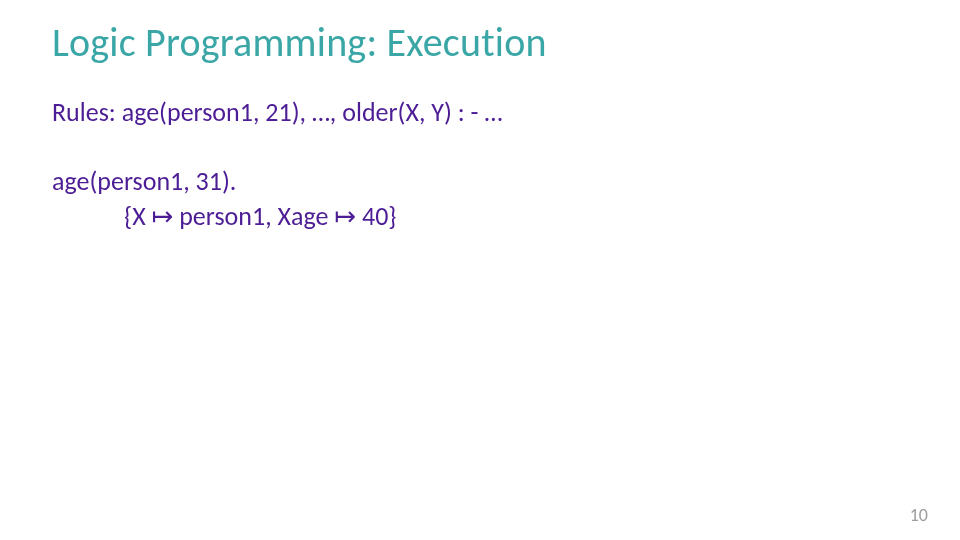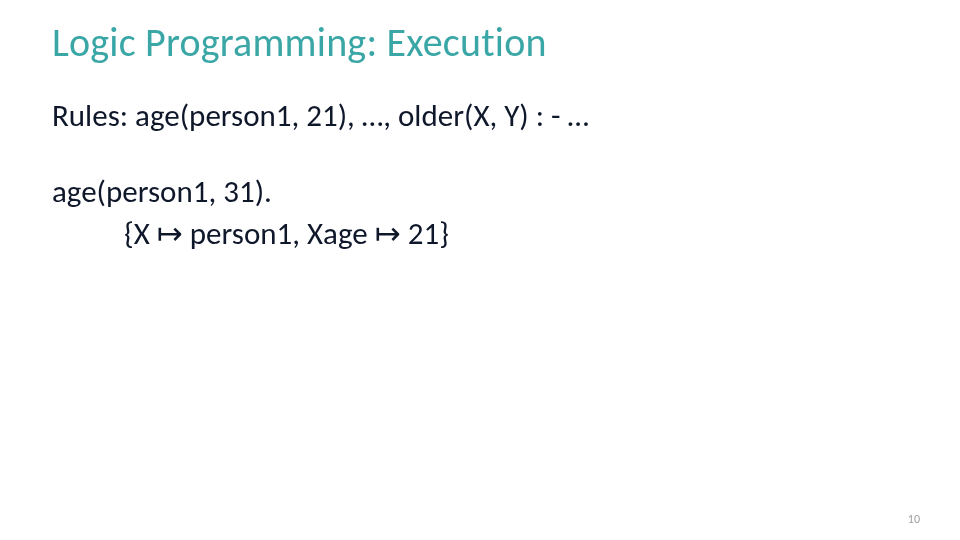--- a/index.html
+++ b/index.html
@@ -1,34 +1,34 @@
 <!DOCTYPE html>
 <html><head>
 <meta charset="utf-8">
 <style>
   * { margin: 0; padding: 0; box-sizing: border-box; }
   html, body { width: 960px; height: 540px; background: #ffffff; font-family: "Segoe UI Light", "Segoe UI", Calibri, Arial, sans-serif; overflow: hidden; }
   .slide { position: relative; width: 960px; height: 540px; padding: 18px 40px 30px 52px; }
   .title { font-size: 40px; font-weight: 300; color: #3aa6a6; letter-spacing: 0.2px; margin-bottom: 28px; }
-  .body { font-size: 31px; line-height: 1.35; color: #0f172a; font-weight: 400; }
+  .body { font-size: 26px; line-height: 1.35; color: #4c1d95; font-weight: 400; }
   .block { margin-bottom: 34px; }
   .indent { padding-left: 72px; }
-  .pagenum { position: absolute; right: 40px; bottom: 14px; font-size: 12px; color: #9e9e9e; text-align: center; }
+  .pagenum { position: absolute; right: 32px; bottom: 14px; font-size: 18px; color: #9e9e9e; text-align: center; }
 </style>
 </head>
 <body>
 
 <div class="slide">
   <h1 class="title">Logic Programming: Execution</h1>
 
   <div class="body">
     <div class="block">
       <div>Rules: age(person1, 21), …, older(X, Y) : - …</div>
     </div>
 
     <div class="block">
       <div>age(person1, 31).</div>
-      <div class="indent">{X ↦ person1, Xage ↦ 21}</div>
+      <div class="indent">{X ↦ person1, Xage ↦ 40}</div>
     </div>
   </div>
 
   <div class="pagenum">10</div>
 </div>
 
 </body></html>

